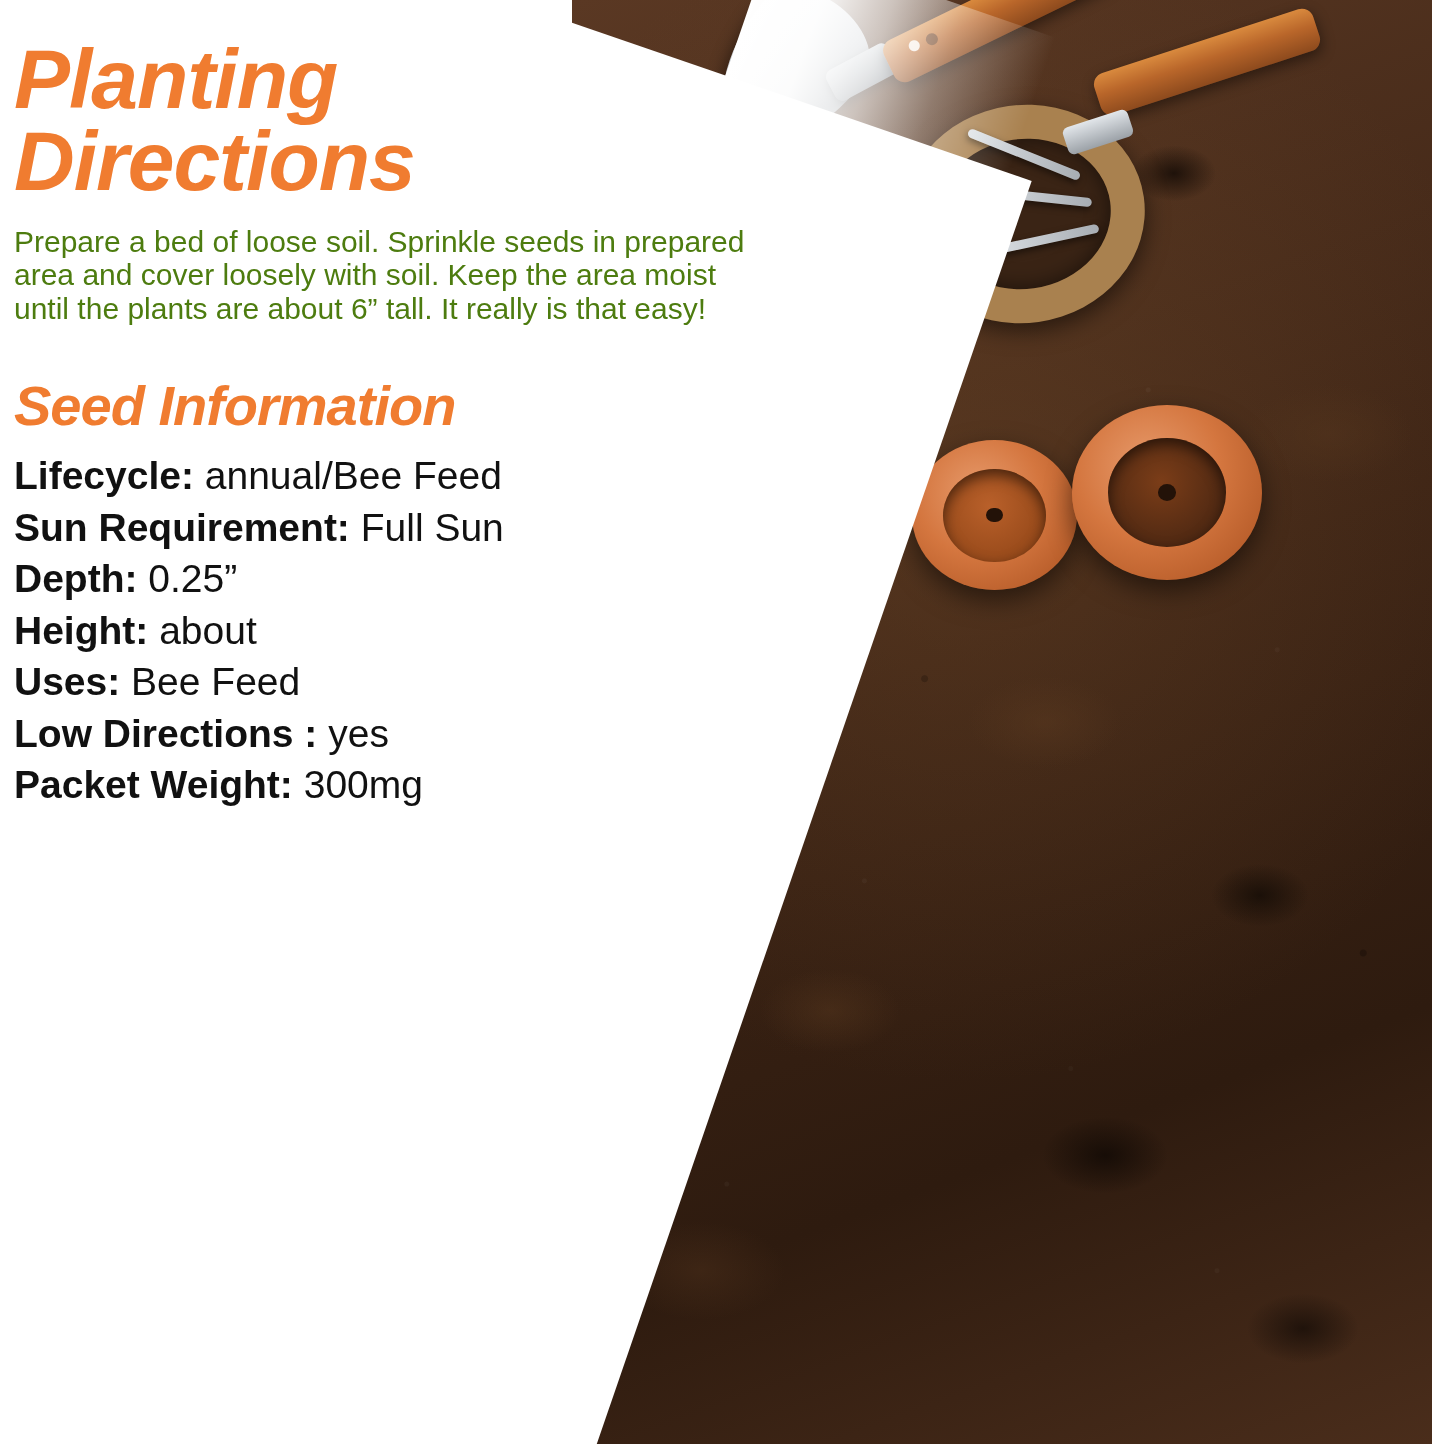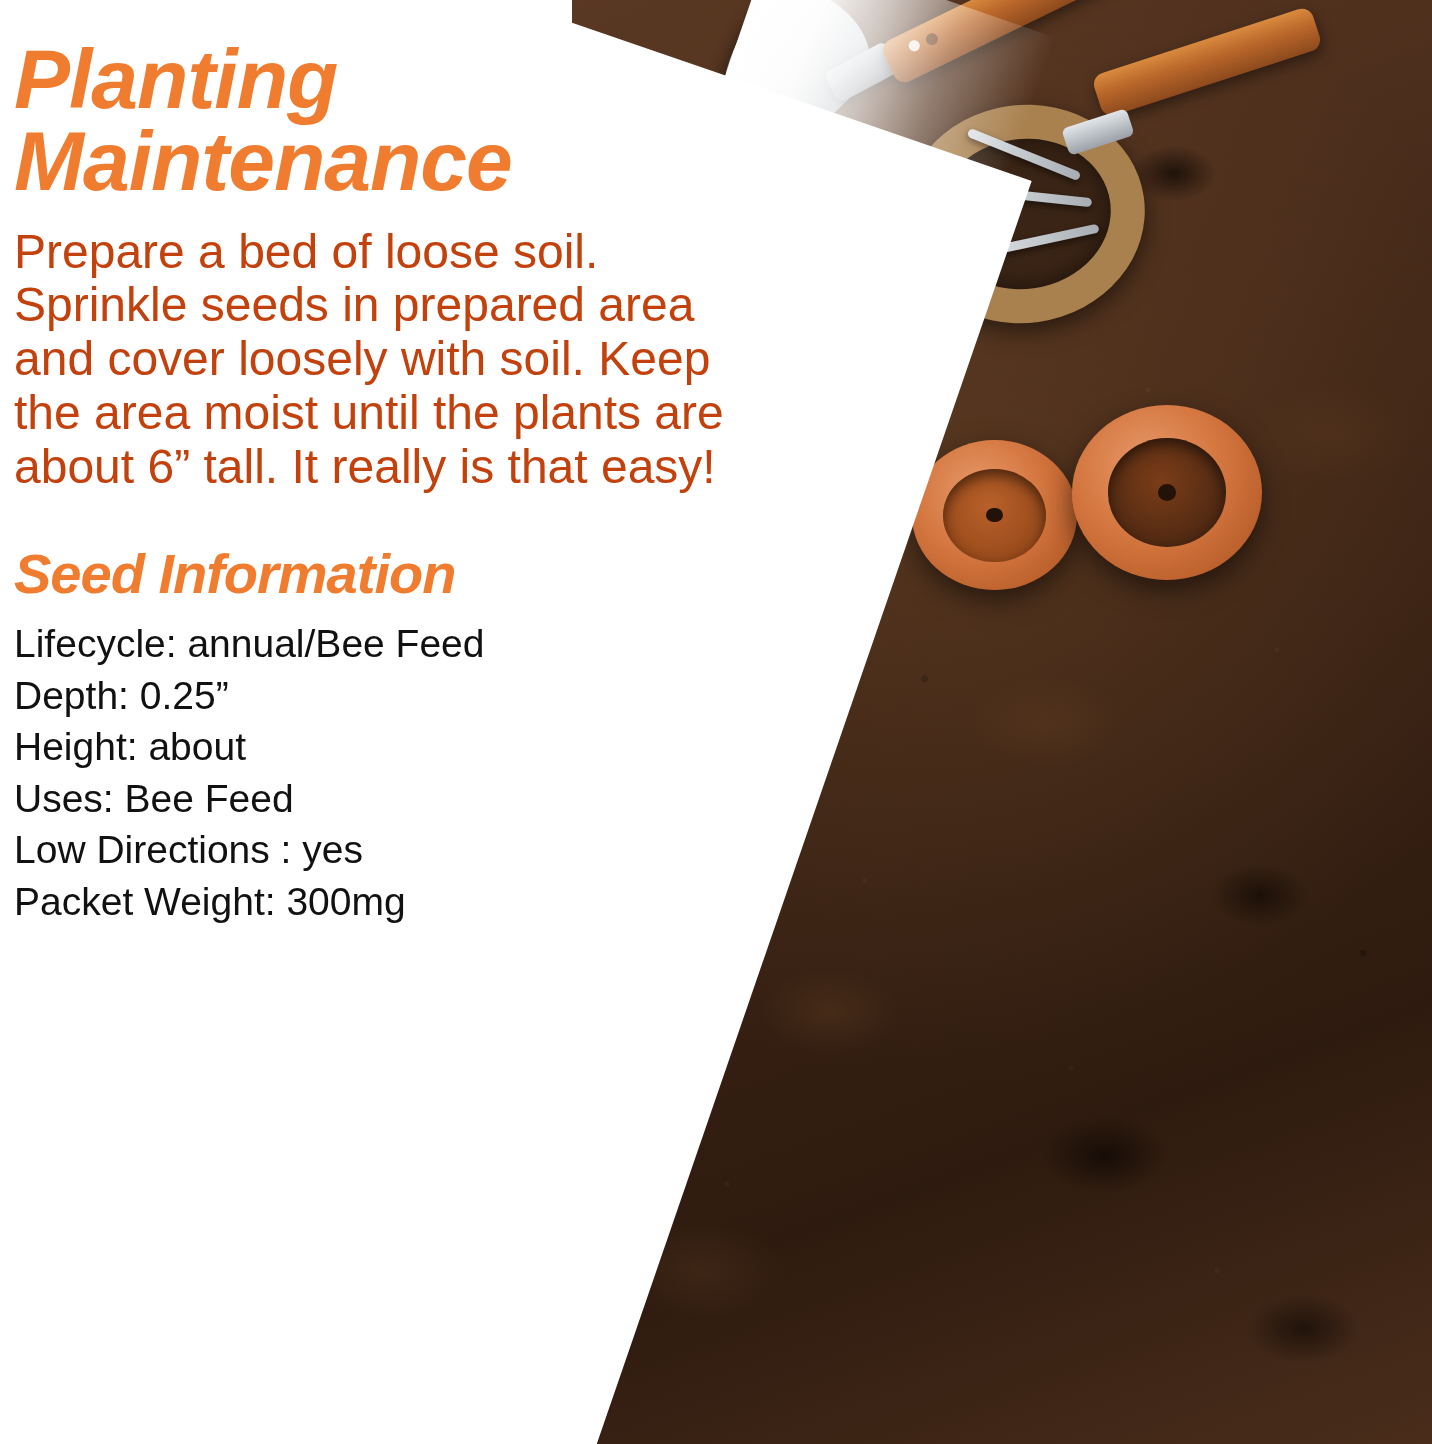--- a/index.html
+++ b/index.html
@@ -283,43 +283,43 @@
     font-weight: bold;
     letter-spacing: -1px;
     line-height: .98;
   }
   .heading-1 {
     font-size: 84px;
     margin: 0 0 22px 0;
     max-width: 560px;
   }
   .body-text {
-    color: #c2410c;
-    font-size: 48px;
+    color: #4d7c0f;
+    font-size: 30px;
     line-height: 1.12;
     max-width: 750px;
     margin: 0 0 54px 0;
   }
   .heading-2 {
     font-size: 56px;
     margin: 0 0 16px 0;
   }
   .spec-list {
     list-style: none;
     margin: 0;
     padding: 0;
   }
   .spec-row {
     font-size: 39px;
     color: #111111;
     line-height: 1.32;
     white-space: nowrap;
   }
   .spec-label {
-    font-weight: normal;
+    font-weight: bold;
     margin-top: 8px;
   }
   .spec-value {
     font-weight: normal;
   }
 </style>
 </head>
 <body>
 
 <div class="photo-panel">
@@ -359,32 +359,36 @@
     <div class="leaf l8"></div>
   </div>
 
   <div class="brush-mask"></div>
   <div class="brush-feather"></div>
   <div class="brush-specks"></div>
 </div>
 
 <div class="content">
 
-  <h1 class="heading heading-1">Planting Maintenance</h1>
+  <h1 class="heading heading-1">Planting Directions</h1>
 
   <p class="body-text">Prepare a bed of loose soil. Sprinkle seeds in prepared area and cover loosely with soil. Keep the area moist until the plants are about 6” tall. It really is that easy!</p>
 
   <h2 class="heading heading-2">Seed Information</h2>
 
   <ul class="spec-list">
     <li class="spec-row">
       <span class="spec-label">Lifecycle:</span>
       <span class="spec-value">annual/Bee Feed</span>
     </li>
     <li class="spec-row">
+      <span class="spec-label">Sun Requirement:</span>
+      <span class="spec-value">Full Sun</span>
+    </li>
+    <li class="spec-row">
       <span class="spec-label">Depth:</span>
       <span class="spec-value">0.25”</span>
     </li>
     <li class="spec-row">
       <span class="spec-label">Height:</span>
       <span class="spec-value">about</span>
     </li>
     <li class="spec-row">
       <span class="spec-label">Uses:</span>
       <span class="spec-value">Bee Feed</span>

